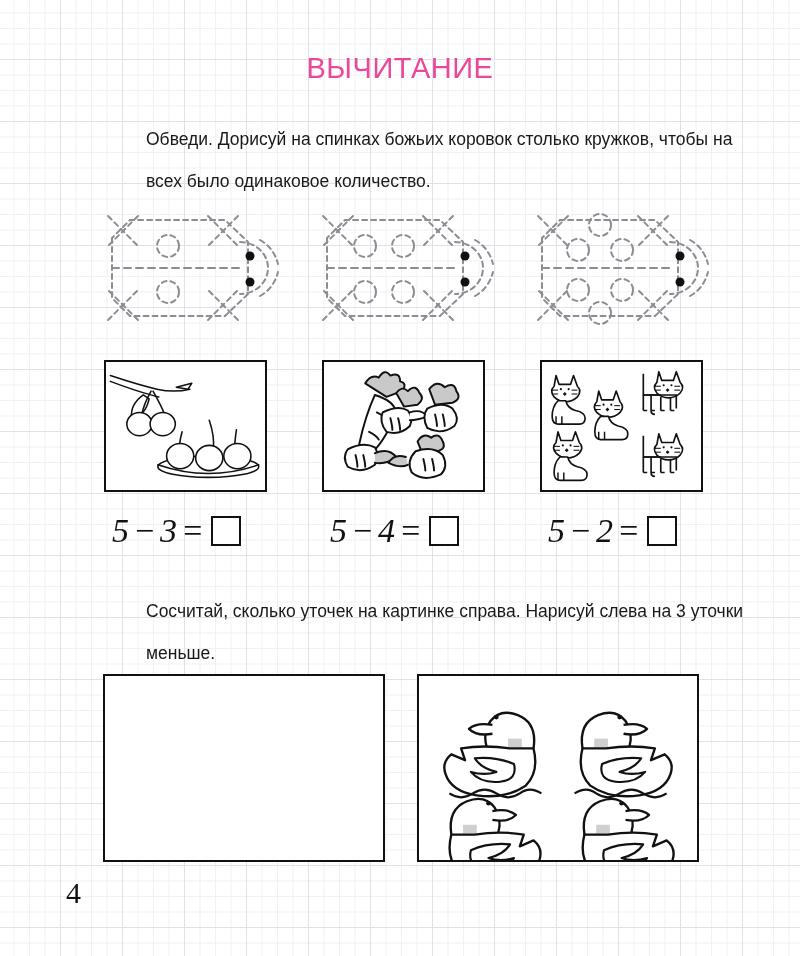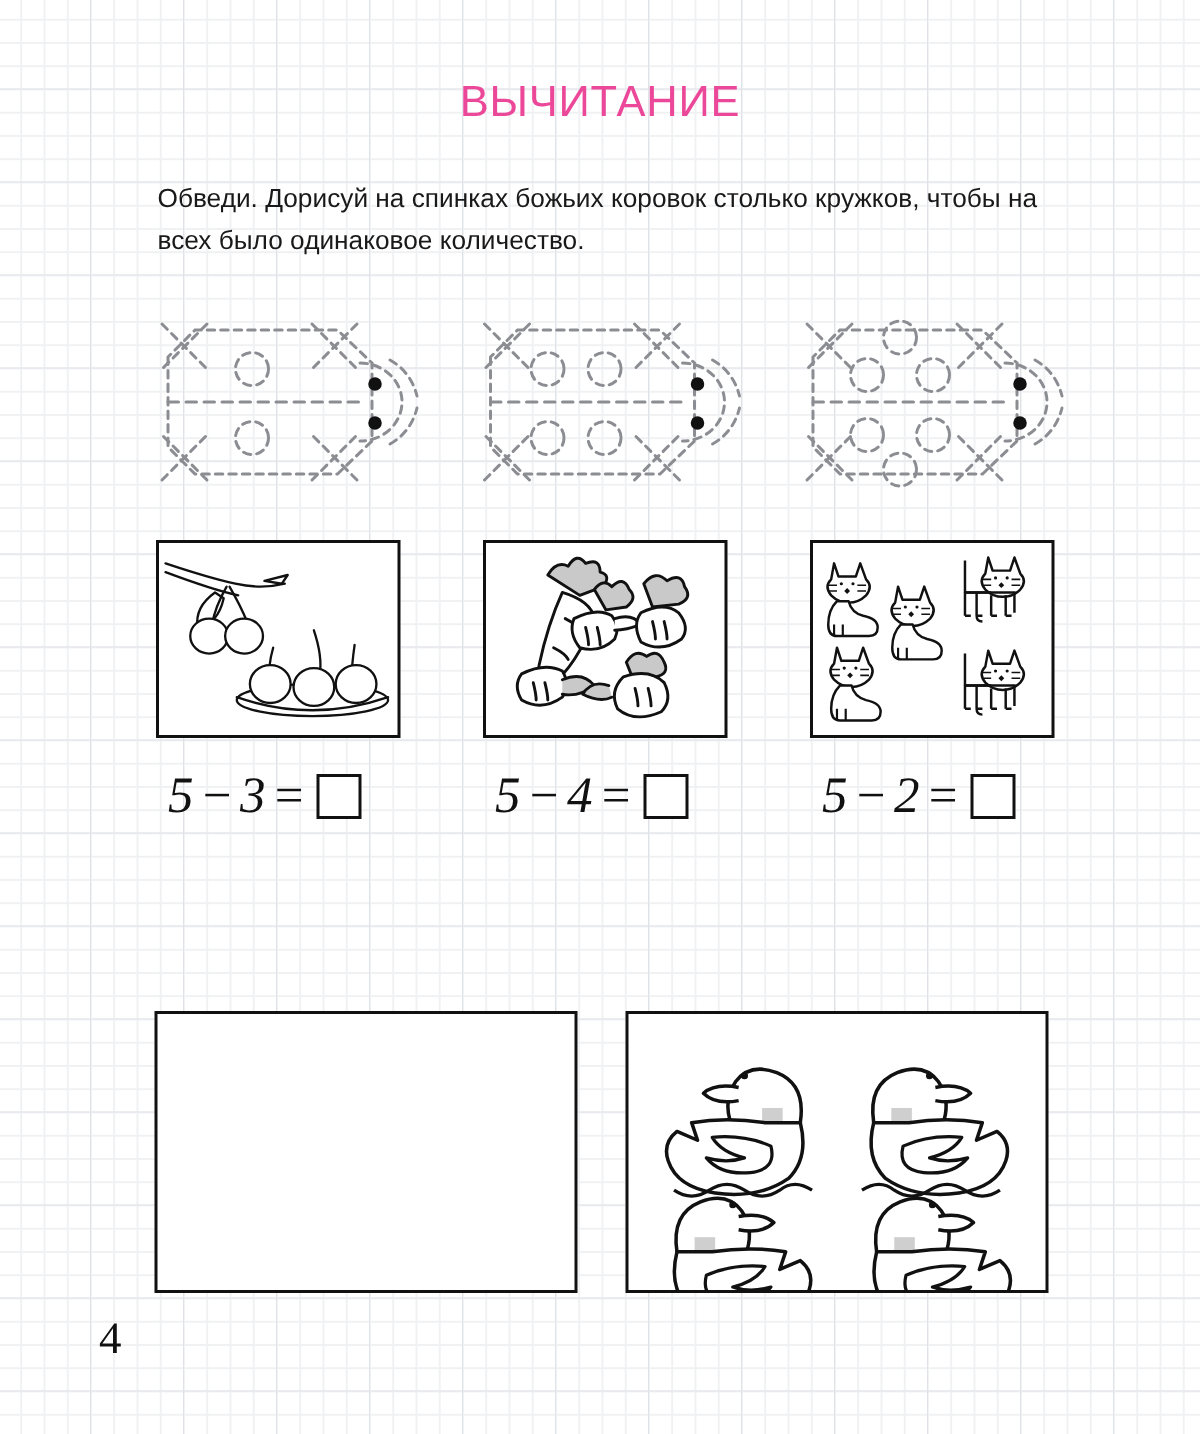--- a/index.html
+++ b/index.html
@@ -29,22 +29,23 @@
 
   
   .title{
     position:absolute;left:0;right:0;top:52px;
     text-align:center;
     font-size:29px;letter-spacing:.5px;
     color:#ec4899;font-weight:400;
   }
   .instruction{
     position:absolute;
-    font-size:17.5px;line-height:28px;color:#191919;
+    font-size:17.5px;line-height:42px;color:#191919;
     white-space:pre-line;
+    margin-left:41px;
   }
   #instr1{left:105px;top:118px;width:620px;}
   #instr2{left:105px;top:590px;width:620px;}
 
   .pagenum{
     position:absolute;left:66px;top:876px;
     font-size:30px;color:#111;font-family:"Liberation Serif",serif;
   }
 
   
@@ -317,20 +318,21 @@
     <span class="ans-box"></span>
   </div>
   <div class="eq" id="eq2">
     <span>5</span>
     <span>−</span>
     <span>2</span>
     <span>=</span>
     <span class="ans-box"></span>
   </div>
 
+  <div class="instruction" id="instr2">Сосчитай, сколько уточек на картинке справа. Нарисуй слева на 3 уточки меньше.</div>
 
   <div id="draw-box"></div>
 
   <div id="duck-box">
     <svg viewBox="0 0 282 188">
       <defs>
         <g id="duck-r">
           <path d="M14 66 q-4 -26 16 -34 q18 -7 28 6 q8 12 4 26" fill="#fff" stroke="#111" stroke-width="2.4" stroke-linejoin="round"></path>
           <path d="M56 42 q16 -3 24 4 q-8 8 -24 5" fill="#fff" stroke="#111" stroke-width="2.4" stroke-linejoin="round"></path>
           <circle cx="52" cy="34" r="2.4" fill="#111"></circle>

